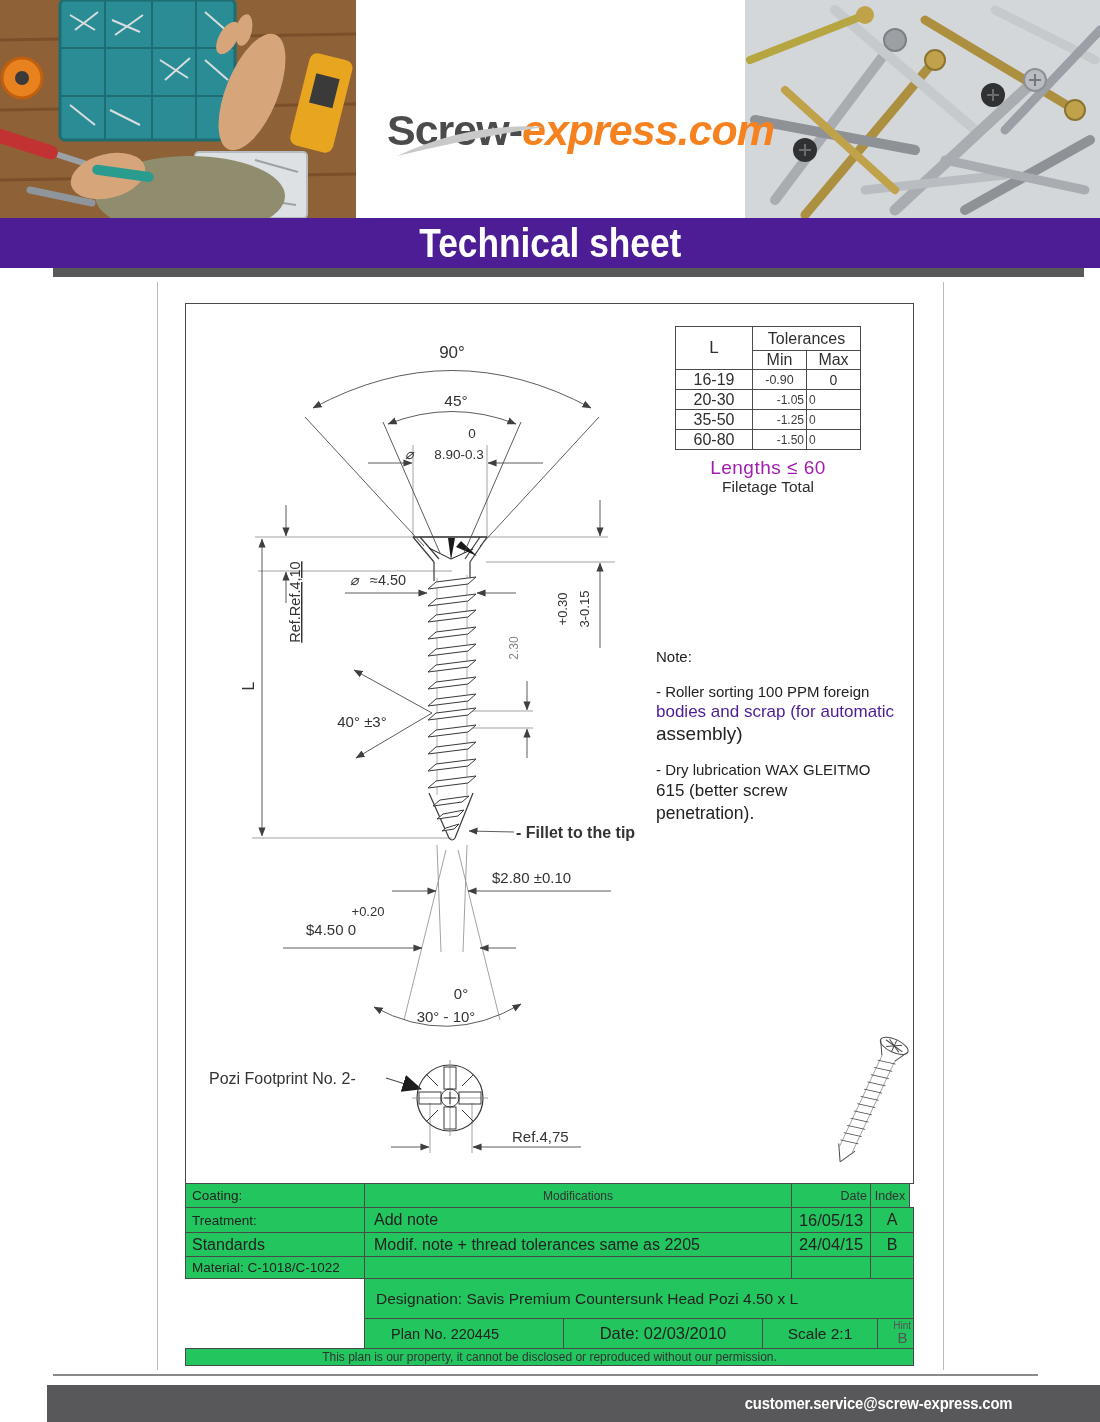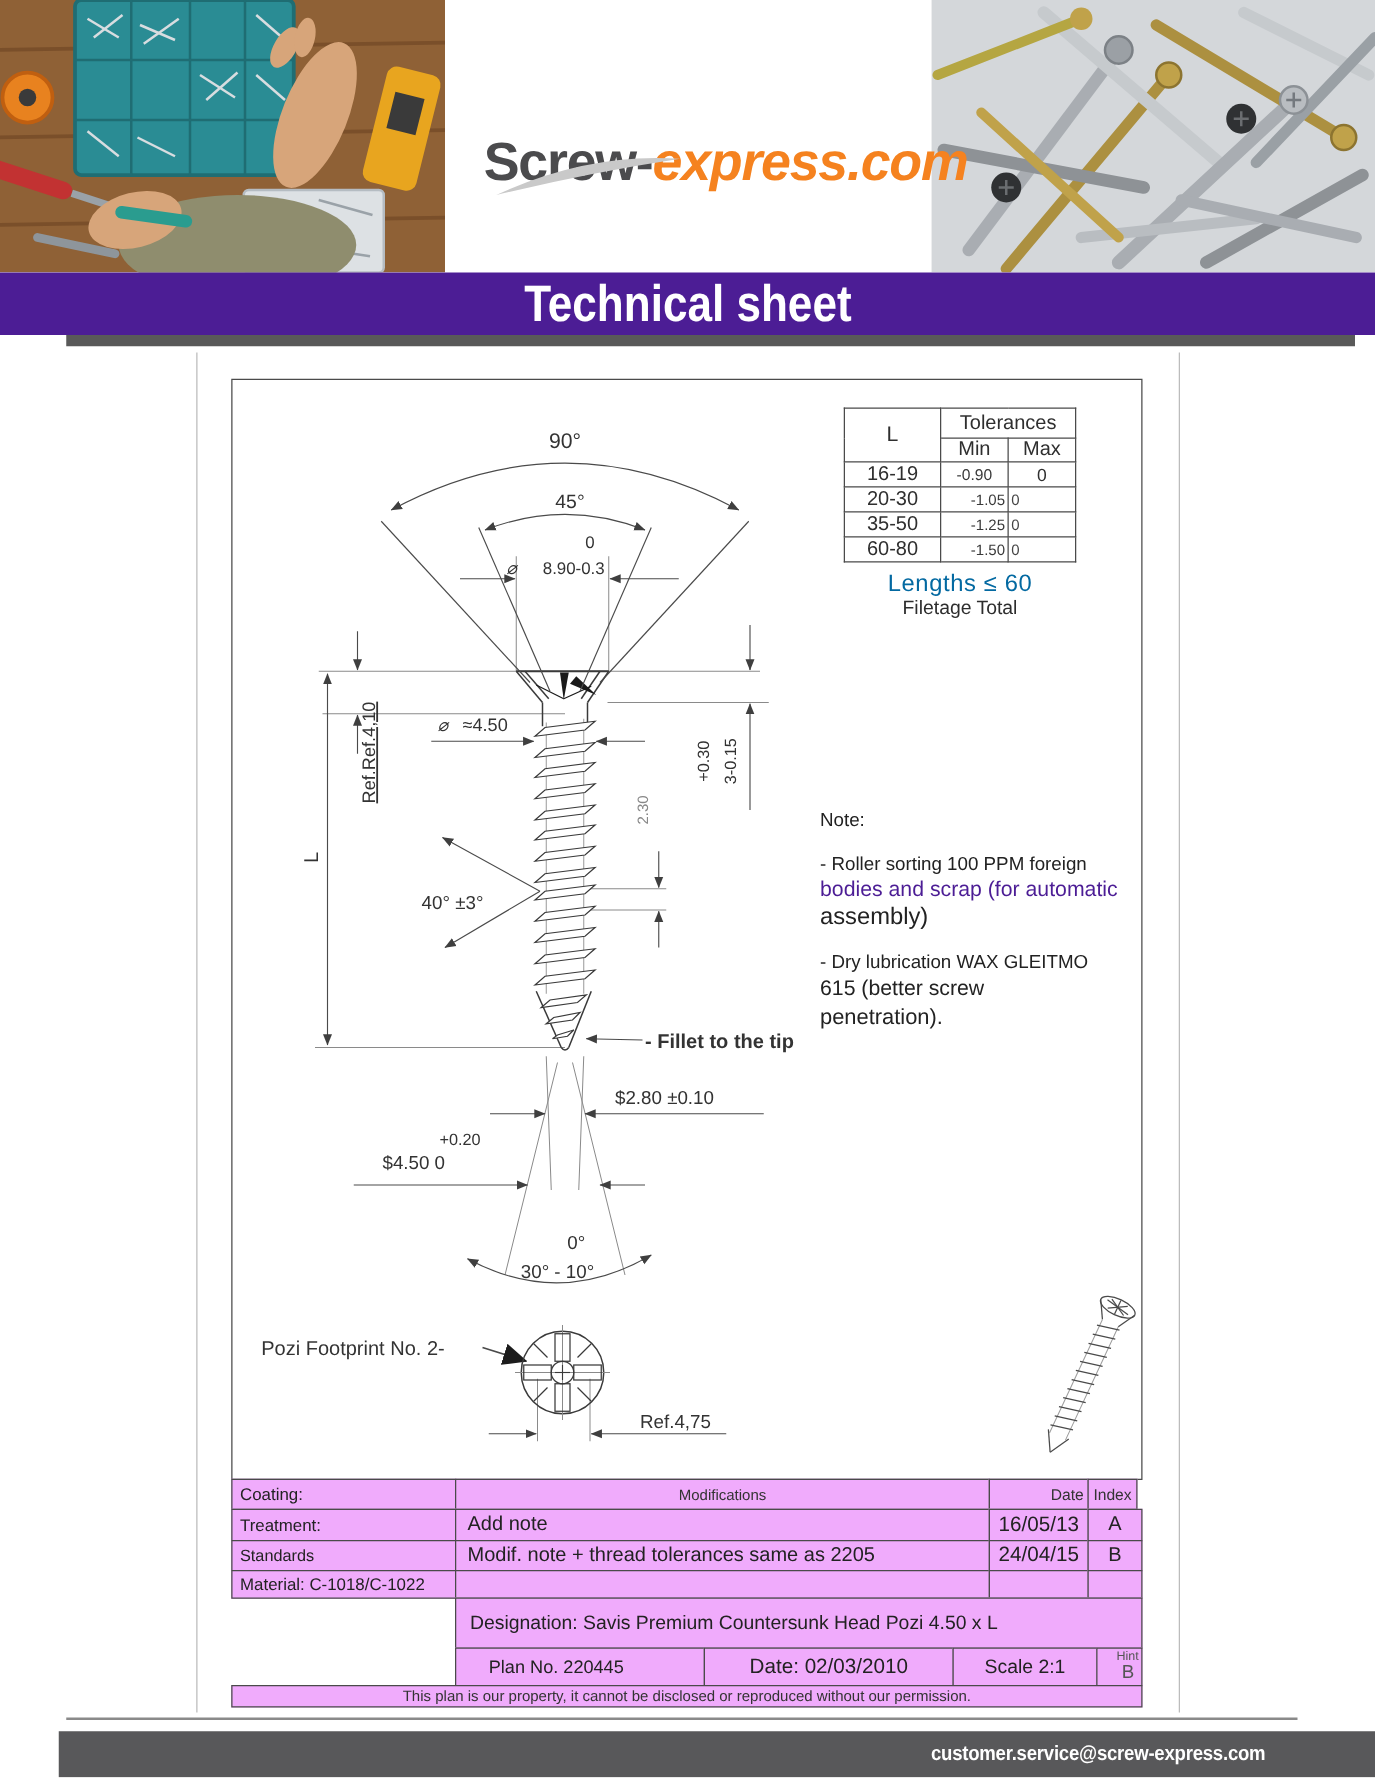--- a/index.html
+++ b/index.html
@@ -33,37 +33,37 @@
   .tol .cL{width:76px;font-size:17px;}
   .tol .cM{width:53px;}
   .tol .h1{height:23px;font-size:16px;}
   .tol .h2{height:18px;font-size:16px;}
   .tol .dr{height:19px;font-size:16px;}
   .tol .tmin{font-size:12.5px;color:#3a3a3a;}
   .tol .tminr{font-size:12px;color:#3a3a3a;text-align:right;padding-right:2px;}
   .tol .tmax0{font-size:14px;}
   .tol .tmaxl{font-size:12px;color:#444;text-align:left;padding-left:2px;}
   .tolcap1{position:absolute;left:668px;top:457px;width:200px;text-align:center;
-           font-size:19px;color:#0369a1;letter-spacing:0.5px;}
+           font-size:19px;color:#a21caf;letter-spacing:0.5px;}
   .tolcap2{position:absolute;left:668px;top:478px;width:200px;text-align:center;
            font-size:15.5px;color:#2d2d2d;}
 
   
   .notes{position:absolute;left:656px;top:648px;width:250px;color:#222;}
   .notes .nt{font-size:15px;margin-bottom:18px;}
   .notes .n1{font-size:15px;margin-bottom:2px;}
   .notes .n2{font-size:17px;color:#4c1d95;margin-bottom:1px;}
   .notes .n3{font-size:19px;margin-bottom:16px;}
   .notes .n4{font-size:15px;margin-bottom:3px;}
   .notes .n5{font-size:17px;margin-bottom:2px;}
   .notes .n6{font-size:17.5px;}
 
   
   .tb{position:absolute;border:1px solid #4a4a4a;box-sizing:border-box;color:#222;
-      display:flex;align-items:center;background:#f0abfc;text-align:right;}
+      display:flex;align-items:center;background:#22c55e;text-align:right;}
   .tb.pl{padding-left:6px;}
   .tb.ctr{justify-content:center;}
   .tb.rgt{justify-content:flex-end;padding-right:3px;}
   .hintcell{flex-direction:column;align-items:flex-end;justify-content:flex-start;
             padding:1px 2px 0 16px;}
   .hintcell .hv{align-self:center;font-size:15px;line-height:13px;}
 
   .hrule{position:absolute;left:53px;top:1374px;width:985px;height:2px;background:#8a8a8a;}
   .footer{position:absolute;left:47px;top:1385px;width:1053px;height:37px;background:#58585a;
           display:flex;align-items:center;justify-content:flex-end;
@@ -402,21 +402,21 @@
   <div class="tb pl" style="left:185px;top:1183px;width:180px;height:25px;font-size:13.5px;">Coating:</div>
   <div class="tb ctr" style="left:364px;top:1183px;width:428px;height:25px;font-size:12px;color:#333;">Modifications</div>
   <div class="tb rgt" style="left:791px;top:1183px;width:80px;height:25px;font-size:12.5px;color:#333;">Date</div>
   <div class="tb ctr" style="left:870px;top:1183px;width:40px;height:25px;font-size:12.5px;color:#333;">Index</div>
 
   <div class="tb pl" style="left:185px;top:1207px;width:180px;height:26px;font-size:13.5px;">Treatment:</div>
   <div class="tb" style="left:364px;top:1207px;width:428px;height:26px;font-size:16px;padding-left:9px;">Add note</div>
   <div class="tb ctr" style="left:791px;top:1207px;width:80px;height:26px;font-size:16.5px;">16/05/13</div>
   <div class="tb ctr" style="left:870px;top:1207px;width:44px;height:26px;font-size:16px;">A</div>
 
-  <div class="tb pl" style="left:185px;top:1232px;width:180px;height:25px;font-size:13px;">Standards</div>
+  <div class="tb pl" style="left:185px;top:1232px;width:180px;height:25px;font-size:16px;">Standards</div>
   <div class="tb" style="left:364px;top:1232px;width:428px;height:25px;font-size:16px;padding-left:9px;">Modif. note + thread tolerances same as 2205</div>
   <div class="tb ctr" style="left:791px;top:1232px;width:80px;height:25px;font-size:16.5px;">24/04/15</div>
   <div class="tb ctr" style="left:870px;top:1232px;width:44px;height:25px;font-size:16px;">B</div>
 
   <div class="tb pl" style="left:185px;top:1256px;width:180px;height:23px;font-size:13.5px;">Material: C-1018/C-1022</div>
   <div class="tb" style="left:364px;top:1256px;width:428px;height:23px;"></div>
   <div class="tb" style="left:791px;top:1256px;width:80px;height:23px;"></div>
   <div class="tb" style="left:870px;top:1256px;width:44px;height:23px;"></div>
 
   <div class="tb" style="left:364px;top:1278px;width:550px;height:41px;font-size:15.5px;padding-left:11px;">Designation: Savis Premium Countersunk Head Pozi 4.50 x L</div>

